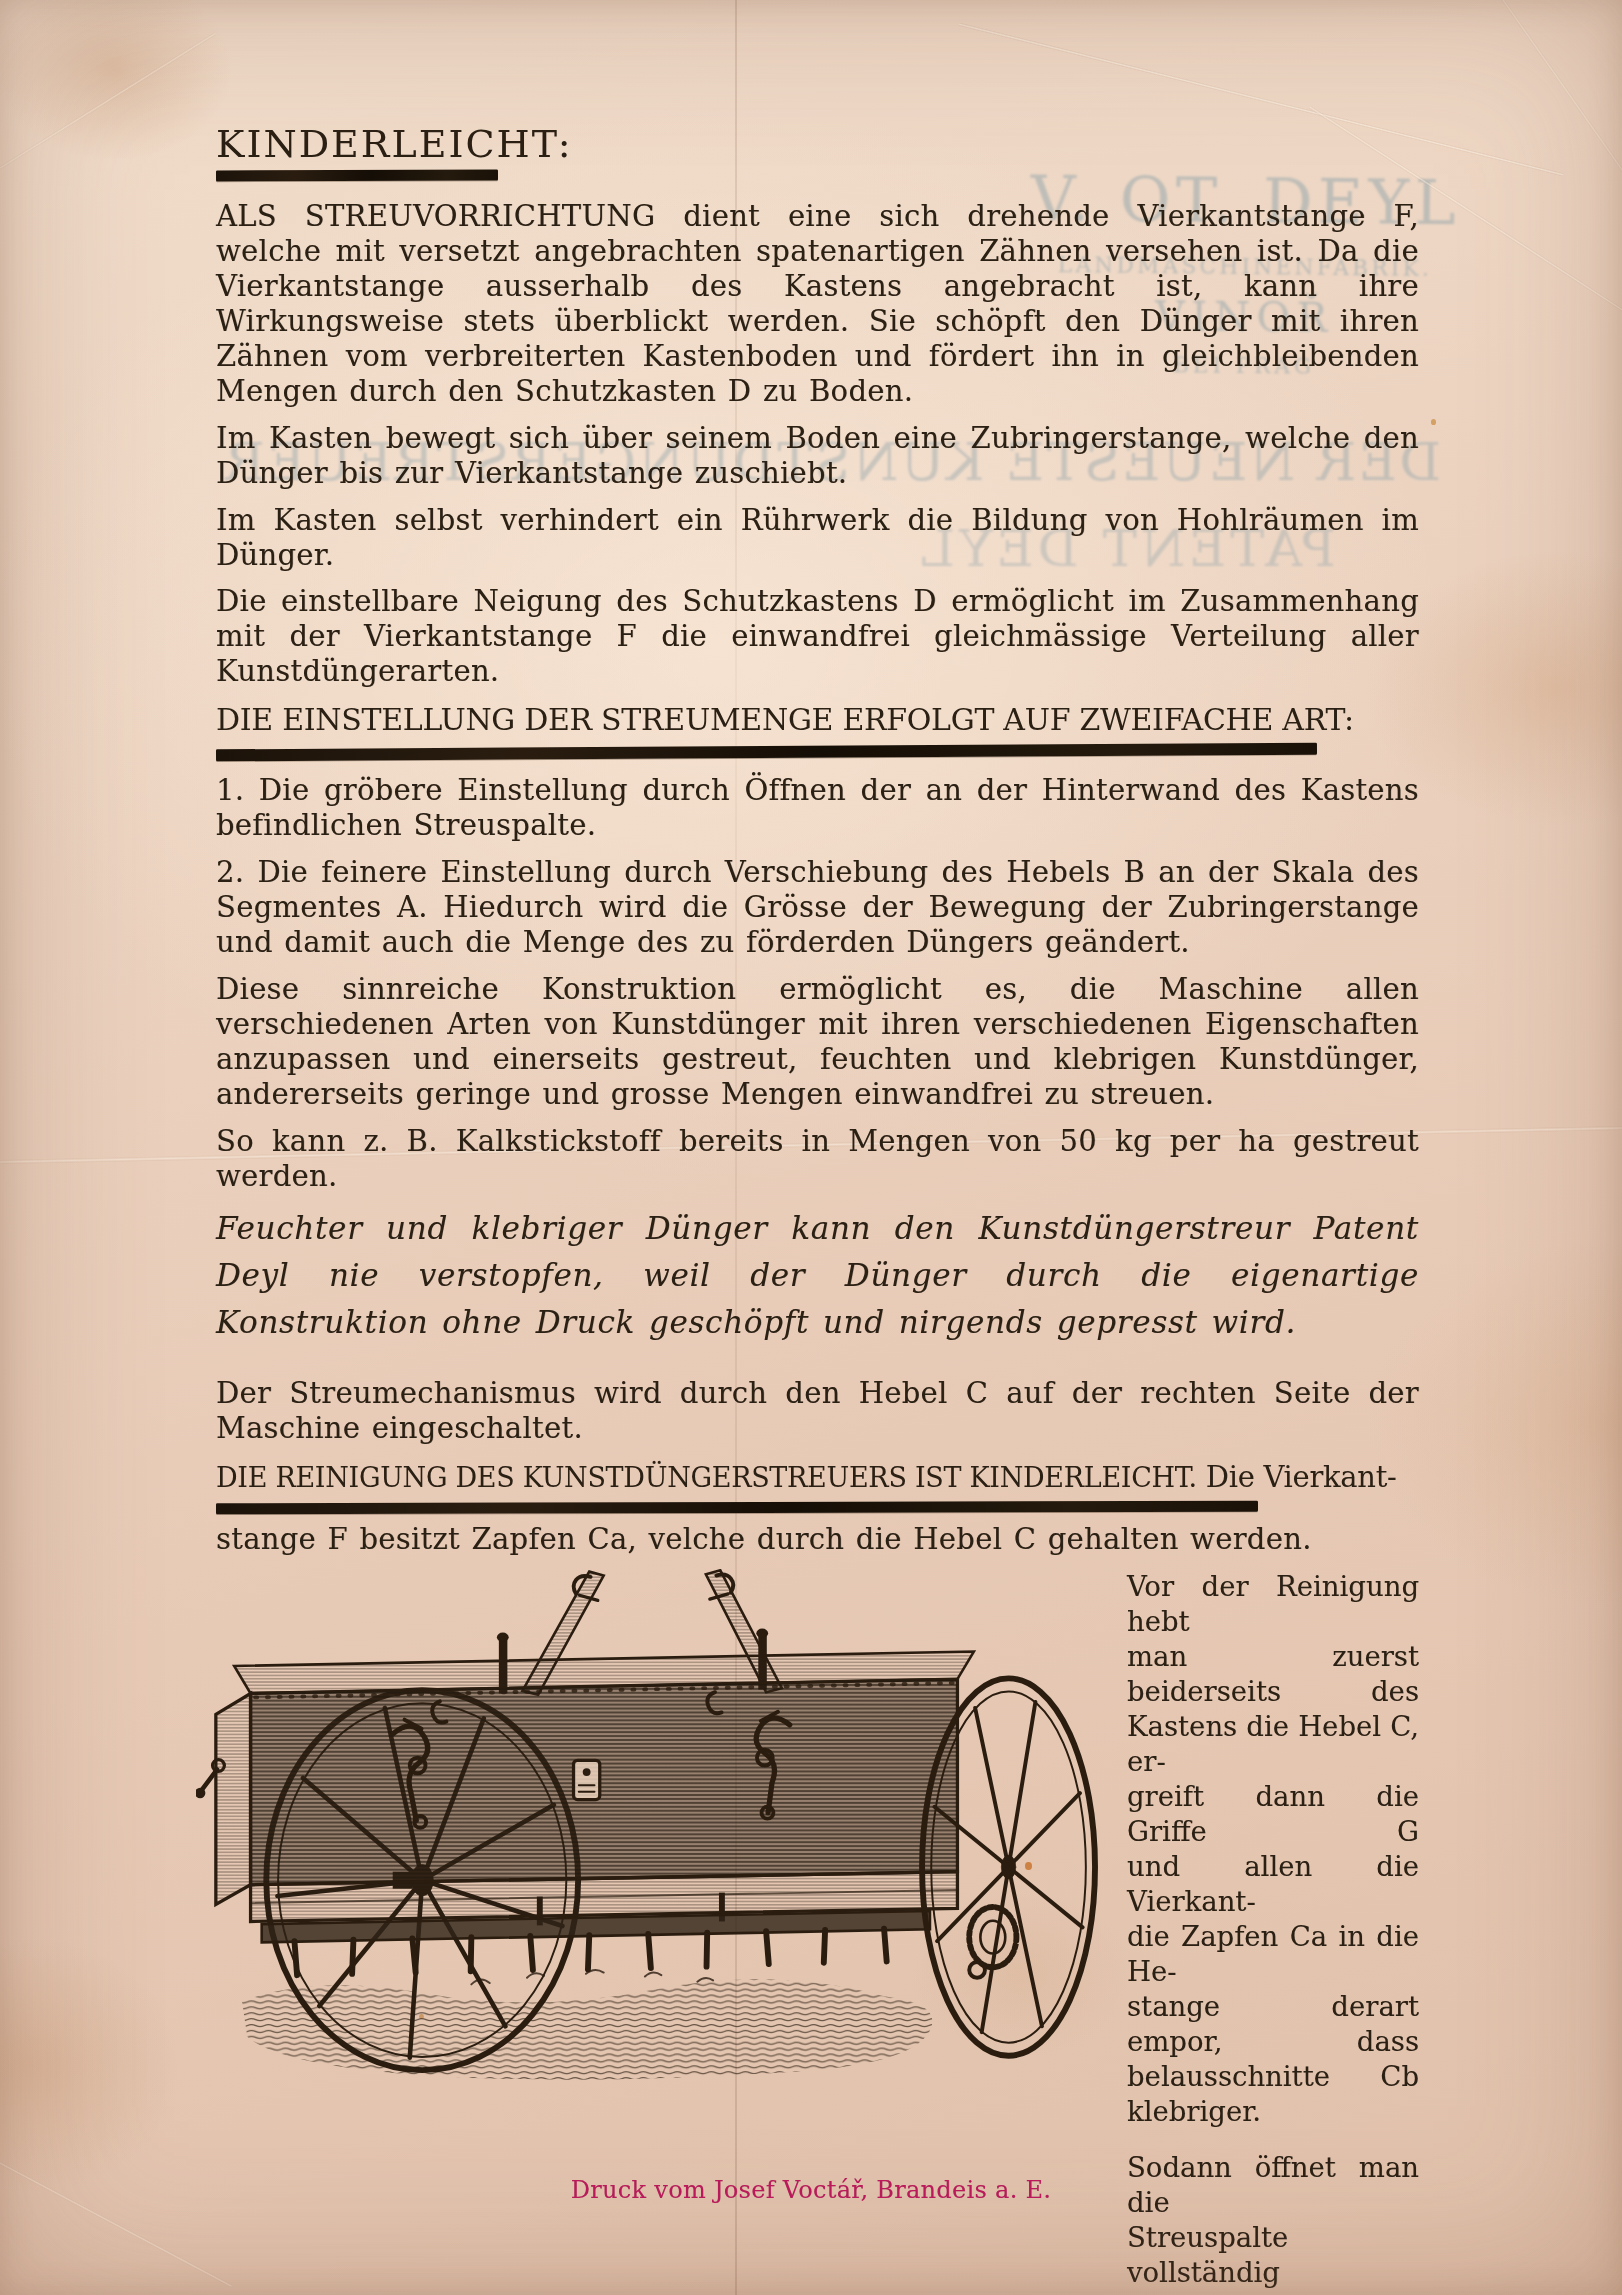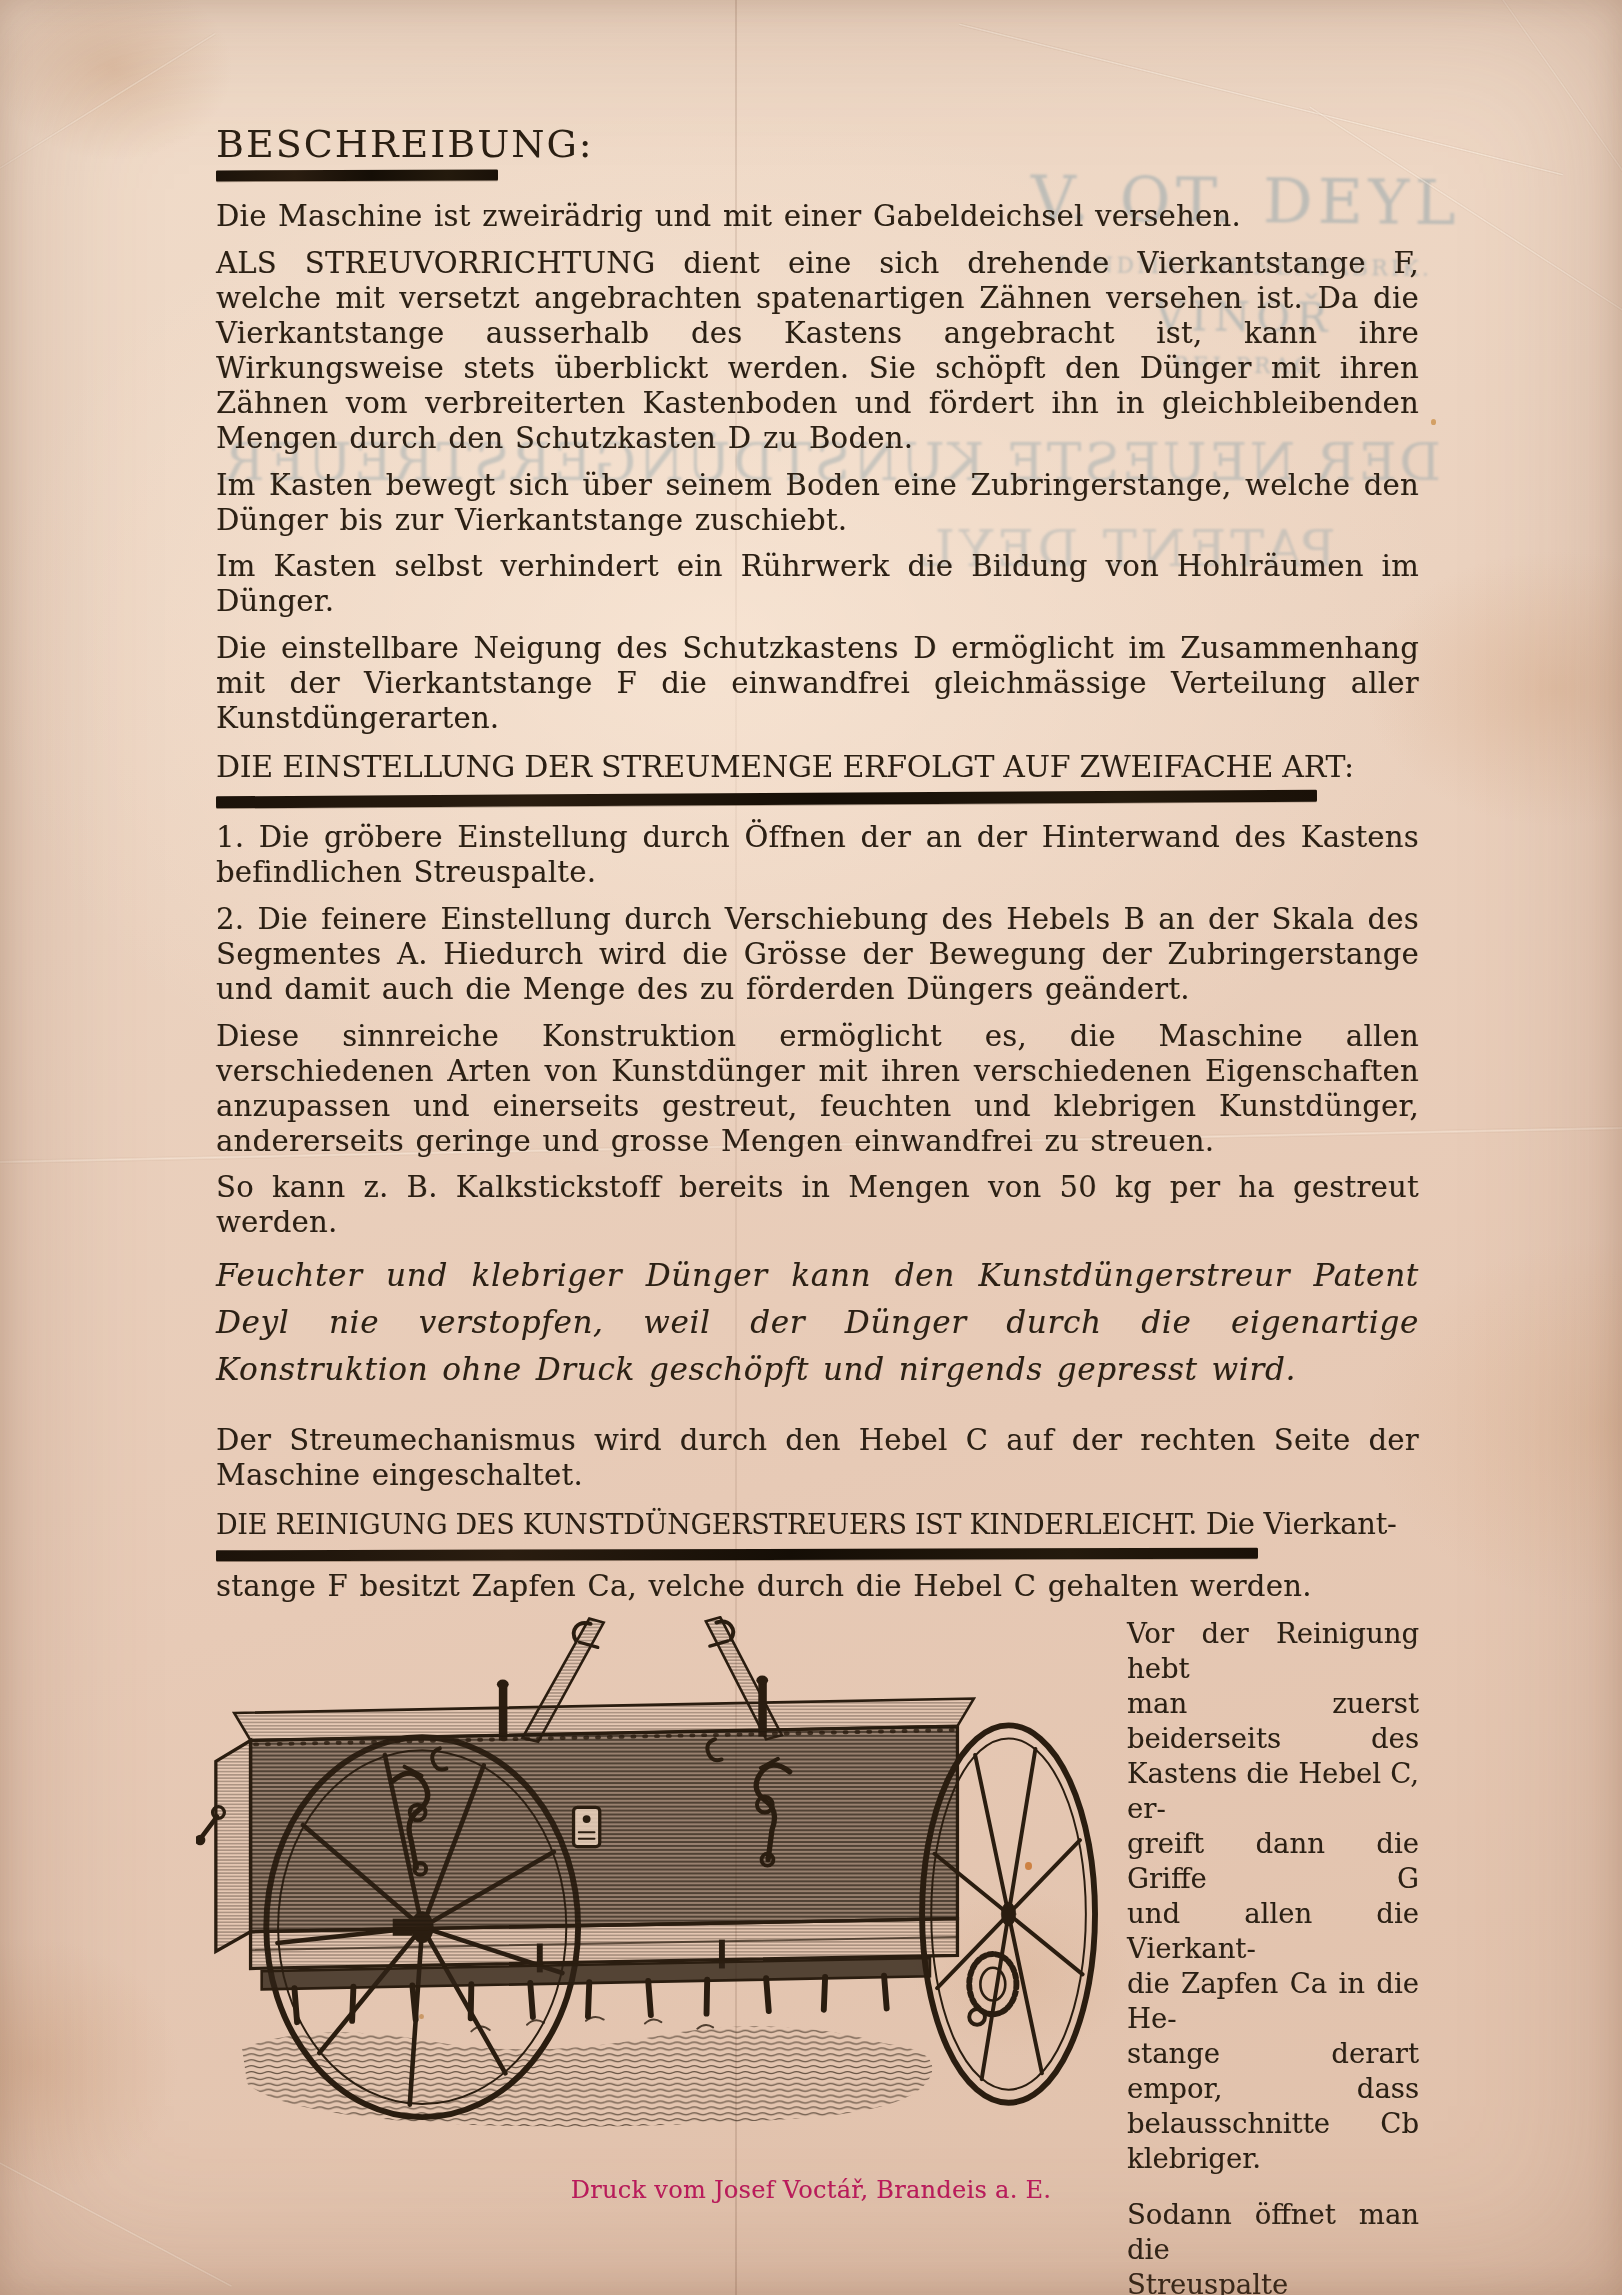--- a/index.html
+++ b/index.html
@@ -79,24 +79,23 @@
 <div class="crease" style="left:-39px;top:105px;width:275px;height:2.6px;transform:rotate(-32deg);opacity:.7;"></div>
 <div class="crease" style="left:-19.7px;top:1143px;width:1664px;height:3.9px;transform:rotate(-1.2deg);opacity:.75;"></div>
 <div class="crease" style="left:-52px;top:2214px;width:301px;height:3.3px;transform:rotate(28deg);opacity:.7;"></div>
 <div class="crease crease-v" style="left:735px;top:0;width:2px;height:2295px;"></div>
 <div class="speck" style="left:1025px;top:1862px;width:6.6px;height:7.9px;background:#c9742f;opacity:.85;"></div>
 <div class="speck" style="left:1431px;top:419px;width:5.2px;height:5.9px;background:#c98a3f;opacity:.7;"></div>
 <div class="speck" style="left:419px;top:2014px;width:4.6px;height:5.2px;background:#b97b35;opacity:.6;"></div>
 
 <main class="content">
 
-  <h1 class="h-main">BESCHREIBUNG:</h1>
+  <h1 class="h-main">KINDERLEICHT:</h1>
   <div class="rule rule-h1"></div>
 
-  <p class="body-p">Die Maschine ist zweirädrig und mit einer Gabeldeichsel versehen.</p>
 
   <p class="body-p"><span>ALS STREUVORRICHTUNG</span><span> dient eine sich drehende Vierkantstange F, welche mit versetzt angebrachten spatenartigen Zähnen versehen ist. Da die Vierkantstange ausserhalb des Kastens angebracht ist, kann ihre Wirkungsweise stets überblickt werden. Sie schöpft den Dünger mit ihren Zähnen vom verbreiterten Kastenboden und fördert ihn in gleichbleibenden Mengen durch den Schutzkasten D zu Boden.</span></p>
 
   <p class="body-p">Im Kasten bewegt sich über seinem Boden eine Zubringerstange, welche den Dünger bis zur Vierkantstange zuschiebt.</p>
   <p class="body-p">Im Kasten selbst verhindert ein Rührwerk die Bildung von Hohlräumen im Dünger.</p>
   <p class="body-p">Die einstellbare Neigung des Schutzkastens D ermöglicht im Zusammenhang mit der Vierkantstange F die einwandfrei gleichmässige Verteilung aller Kunstdüngerarten.</p>
 
   <h2 class="h-sec">DIE EINSTELLUNG DER STREUMENGE ERFOLGT AUF ZWEIFACHE ART:</h2>
   <div class="rule rule-h2"></div>
 

